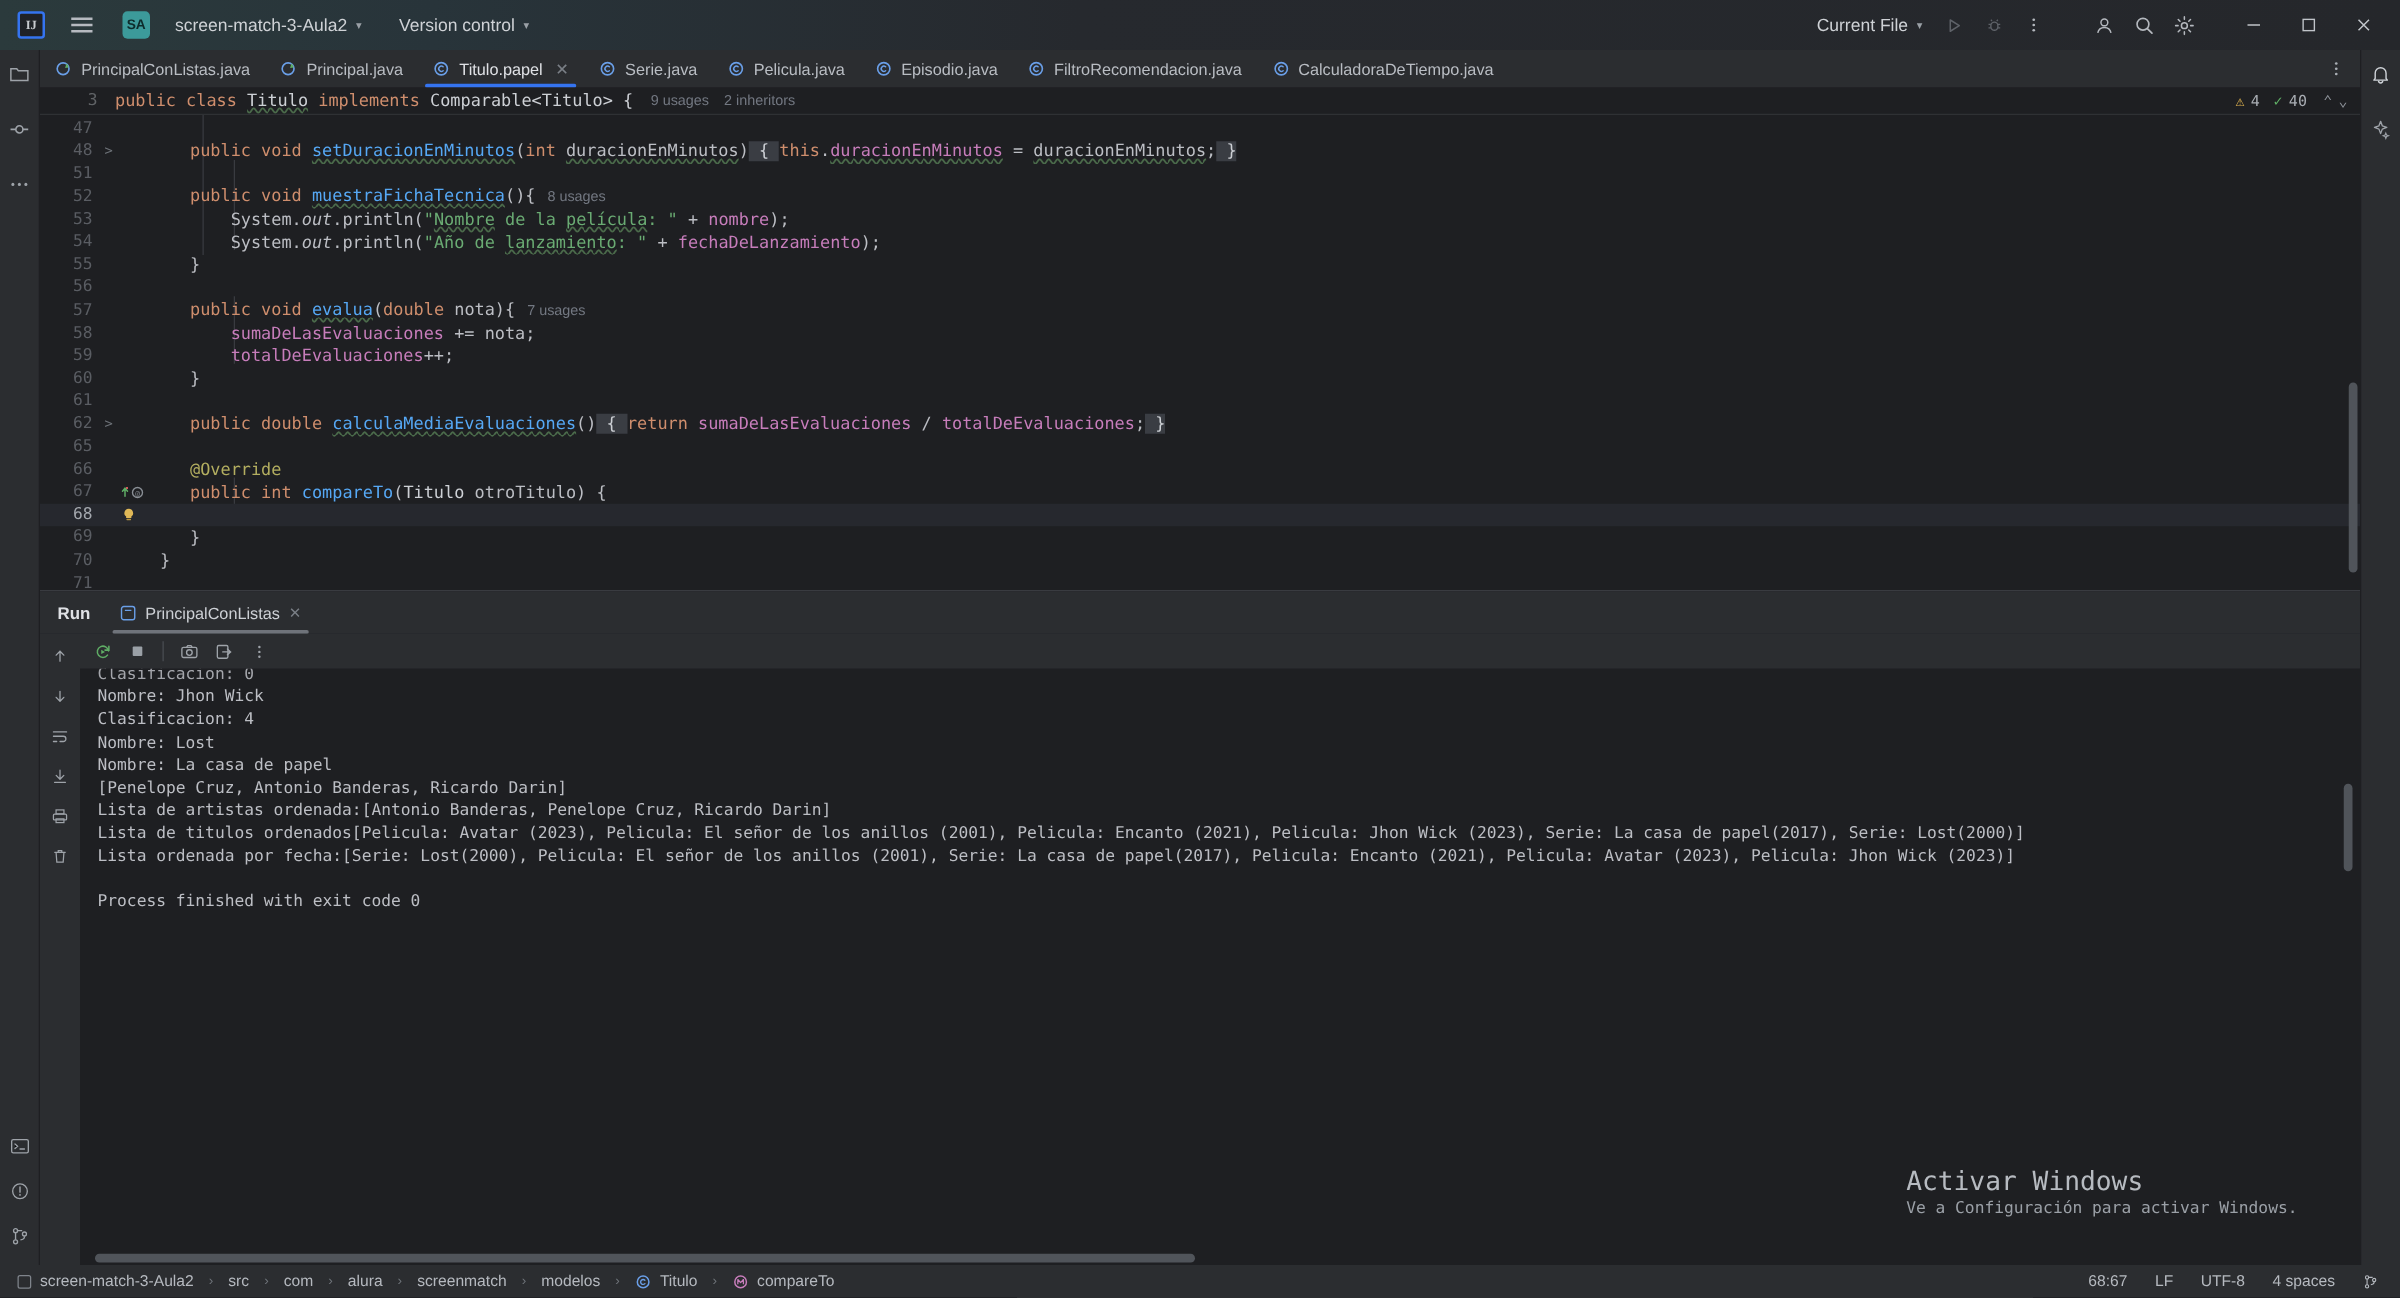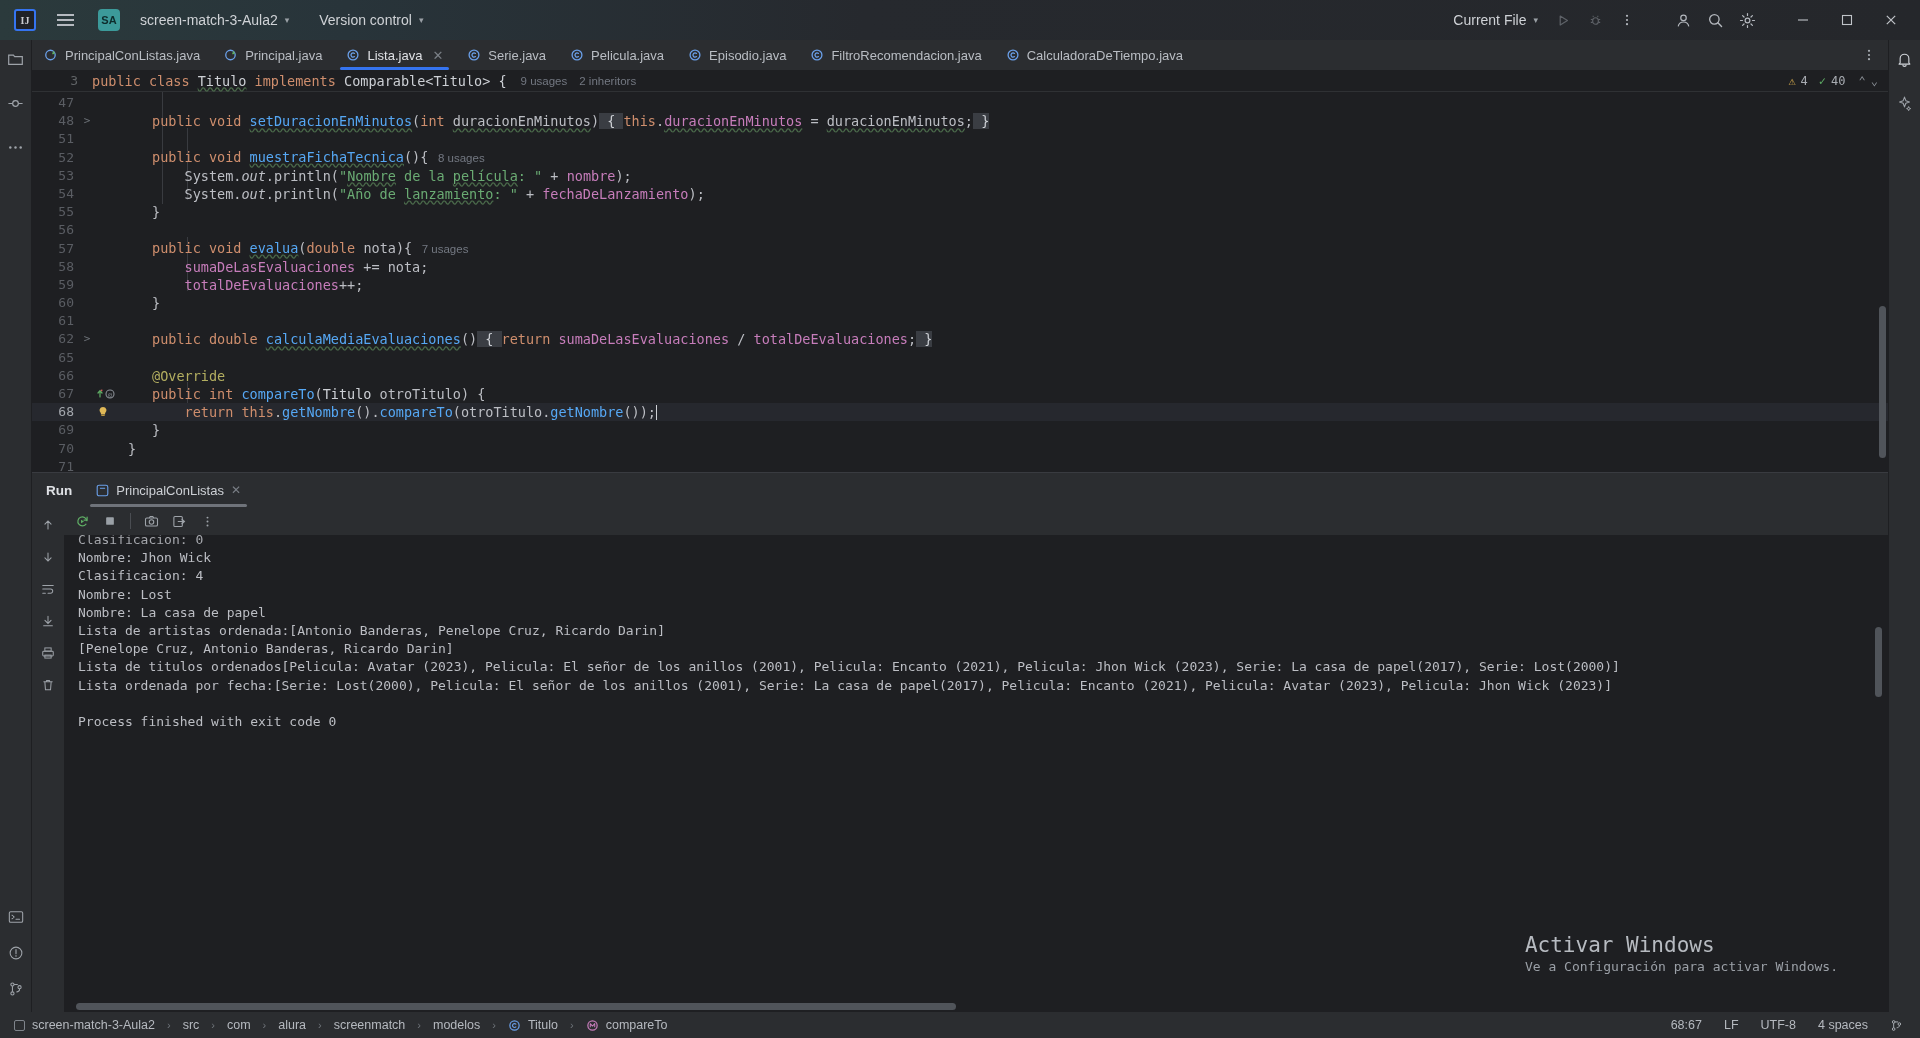--- a/index.html
+++ b/index.html
@@ -341,21 +341,21 @@
           </span>
           <span>Principal.java</span>
         </div>
         <div class="tab active">
           <span class="ficon">
             <svg width="14" height="14" viewBox="0 0 16 16">
                 <circle cx="8" cy="8" r="5.6" fill="none" stroke="#6a9fe8" stroke-width="1.5"></circle>
                 <path d="M9.7 6.2a2.4 2.4 0 1 0 0 3.6" fill="none" stroke="#6a9fe8" stroke-width="1.4" stroke-linecap="round"></path>
               </svg>
           </span>
-          <span>Lista.java</span>
+          <span>Titulo.papel</span>
           <span class="x">✕</span>
         </div>
         <div class="tab">
           <span class="ficon">
             <svg width="14" height="14" viewBox="0 0 16 16">
                 <circle cx="8" cy="8" r="5.6" fill="none" stroke="#6a9fe8" stroke-width="1.5"></circle>
                 <path d="M9.7 6.2a2.4 2.4 0 1 0 0 3.6" fill="none" stroke="#6a9fe8" stroke-width="1.4" stroke-linecap="round"></path>
               </svg>
           </span>
           <span>Serie.java</span>
@@ -463,21 +463,21 @@
           <div class="ln"><span class="num">67</span><span class="fold"></span><span class="gmark"><svg width="20" height="12" viewBox="0 0 20 12">
                   <path d="M4 9 L4 3 M2 5 L4 2.6 L6 5" stroke="#5fad65" stroke-width="1.2" fill="none" stroke-linecap="round"></path>
                   <path d="M4.8 2.4h1.6" stroke="#d05b5b" stroke-width="1.6"></path>
                   <circle cx="14" cy="6" r="4" fill="none" stroke="#8a8f96" stroke-width="1.1"></circle>
                   <text x="14" y="8.6" font-size="6" fill="#8a8f96" text-anchor="middle" font-family="DejaVu Sans Mono">@</text>
                 </svg></span><span class="src"><span class="kw">public int </span><span class="fnd">compareTo</span><span class="pln">(</span><span class="cls">Titulo </span><span class="pln">otroTitulo) {</span></span></div>
 
           <div class="ln cur"><span class="num" style="color:#a3a7ad;">68</span><span class="fold"></span><span class="gmark"><svg width="14" height="14" viewBox="0 0 16 16">
                   <path d="M8 2.2a4 4 0 0 1 2.4 7.2v1.4H5.6V9.4A4 4 0 0 1 8 2.2z" fill="#e0b857"></path>
                   <rect x="5.9" y="11.4" width="4.2" height="1.3" rx=".5" fill="#b9953f"></rect>
-                </svg></span><span class="src">    <span class="kw">return this</span><span class="pln">.</span><span class="fn">getNombre</span><span class="pln">().</span><span class="fn">compareTo</span><span class="pln">(otroTitulo.</span><span class="fn">getNombre</span><span class="pln">());</span><span class="caret"></span></span></div>
+                </svg></span></div>
 
           <div class="ln"><span class="num">69</span><span class="fold"></span><span class="gmark"></span><span class="src"><span class="pln">}</span></span></div>
 
           <div class="ln"><span class="num">70</span><span class="fold"></span><span class="gmark"></span><span class="src" style="padding-left:8px;"><span class="pln">}</span></span></div>
 
           <div class="ln"><span class="num">71</span><span class="fold"></span><span class="gmark"></span><span class="src"></span></div>
 
         </div>
         <div class="scroll-v" style="top:214px; height:152px;"></div>
       </div>
@@ -566,22 +566,22 @@
                     <circle cx="8" cy="12.8" r="1.2" fill="currentColor"></circle>
                   </svg>
               </div>
             </div>
             <div class="console">
               <div class="cline clip">Clasificacion: 0</div>
               <div class="cline">Nombre: Jhon Wick</div>
               <div class="cline">Clasificacion: 4</div>
               <div class="cline">Nombre: Lost</div>
               <div class="cline">Nombre: La casa de papel</div>
+              <div class="cline">[Penelope Cruz, Antonio Banderas, Ricardo Darin]</div>
               <div class="cline">Lista de artistas ordenada:[Antonio Banderas, Penelope Cruz, Ricardo Darin]</div>
-              <div class="cline">[Penelope Cruz, Antonio Banderas, Ricardo Darin]</div>
               <div class="cline">Lista de titulos ordenados[Pelicula: Avatar (2023), Pelicula: El señor de los anillos (2001), Pelicula: Encanto (2021), Pelicula: Jhon Wick (2023), Serie: La casa de papel(2017), Serie: Lost(2000)]</div>
               <div class="cline">Lista ordenada por fecha:[Serie: Lost(2000), Pelicula: El señor de los anillos (2001), Serie: La casa de papel(2017), Pelicula: Encanto (2021), Pelicula: Avatar (2023), Pelicula: Jhon Wick (2023)]</div>
               <div class="cline"></div>
               <div class="cline">Process finished with exit code 0</div>
               <div class="watermark">
                 <div class="w1">Activar Windows</div>
                 <div class="w2">Ve a Configuración para activar Windows.</div>
               </div>
               <div class="hscroll"></div>
               <div class="scroll-v" style="top:92px; height:70px; right:6px;"></div>

